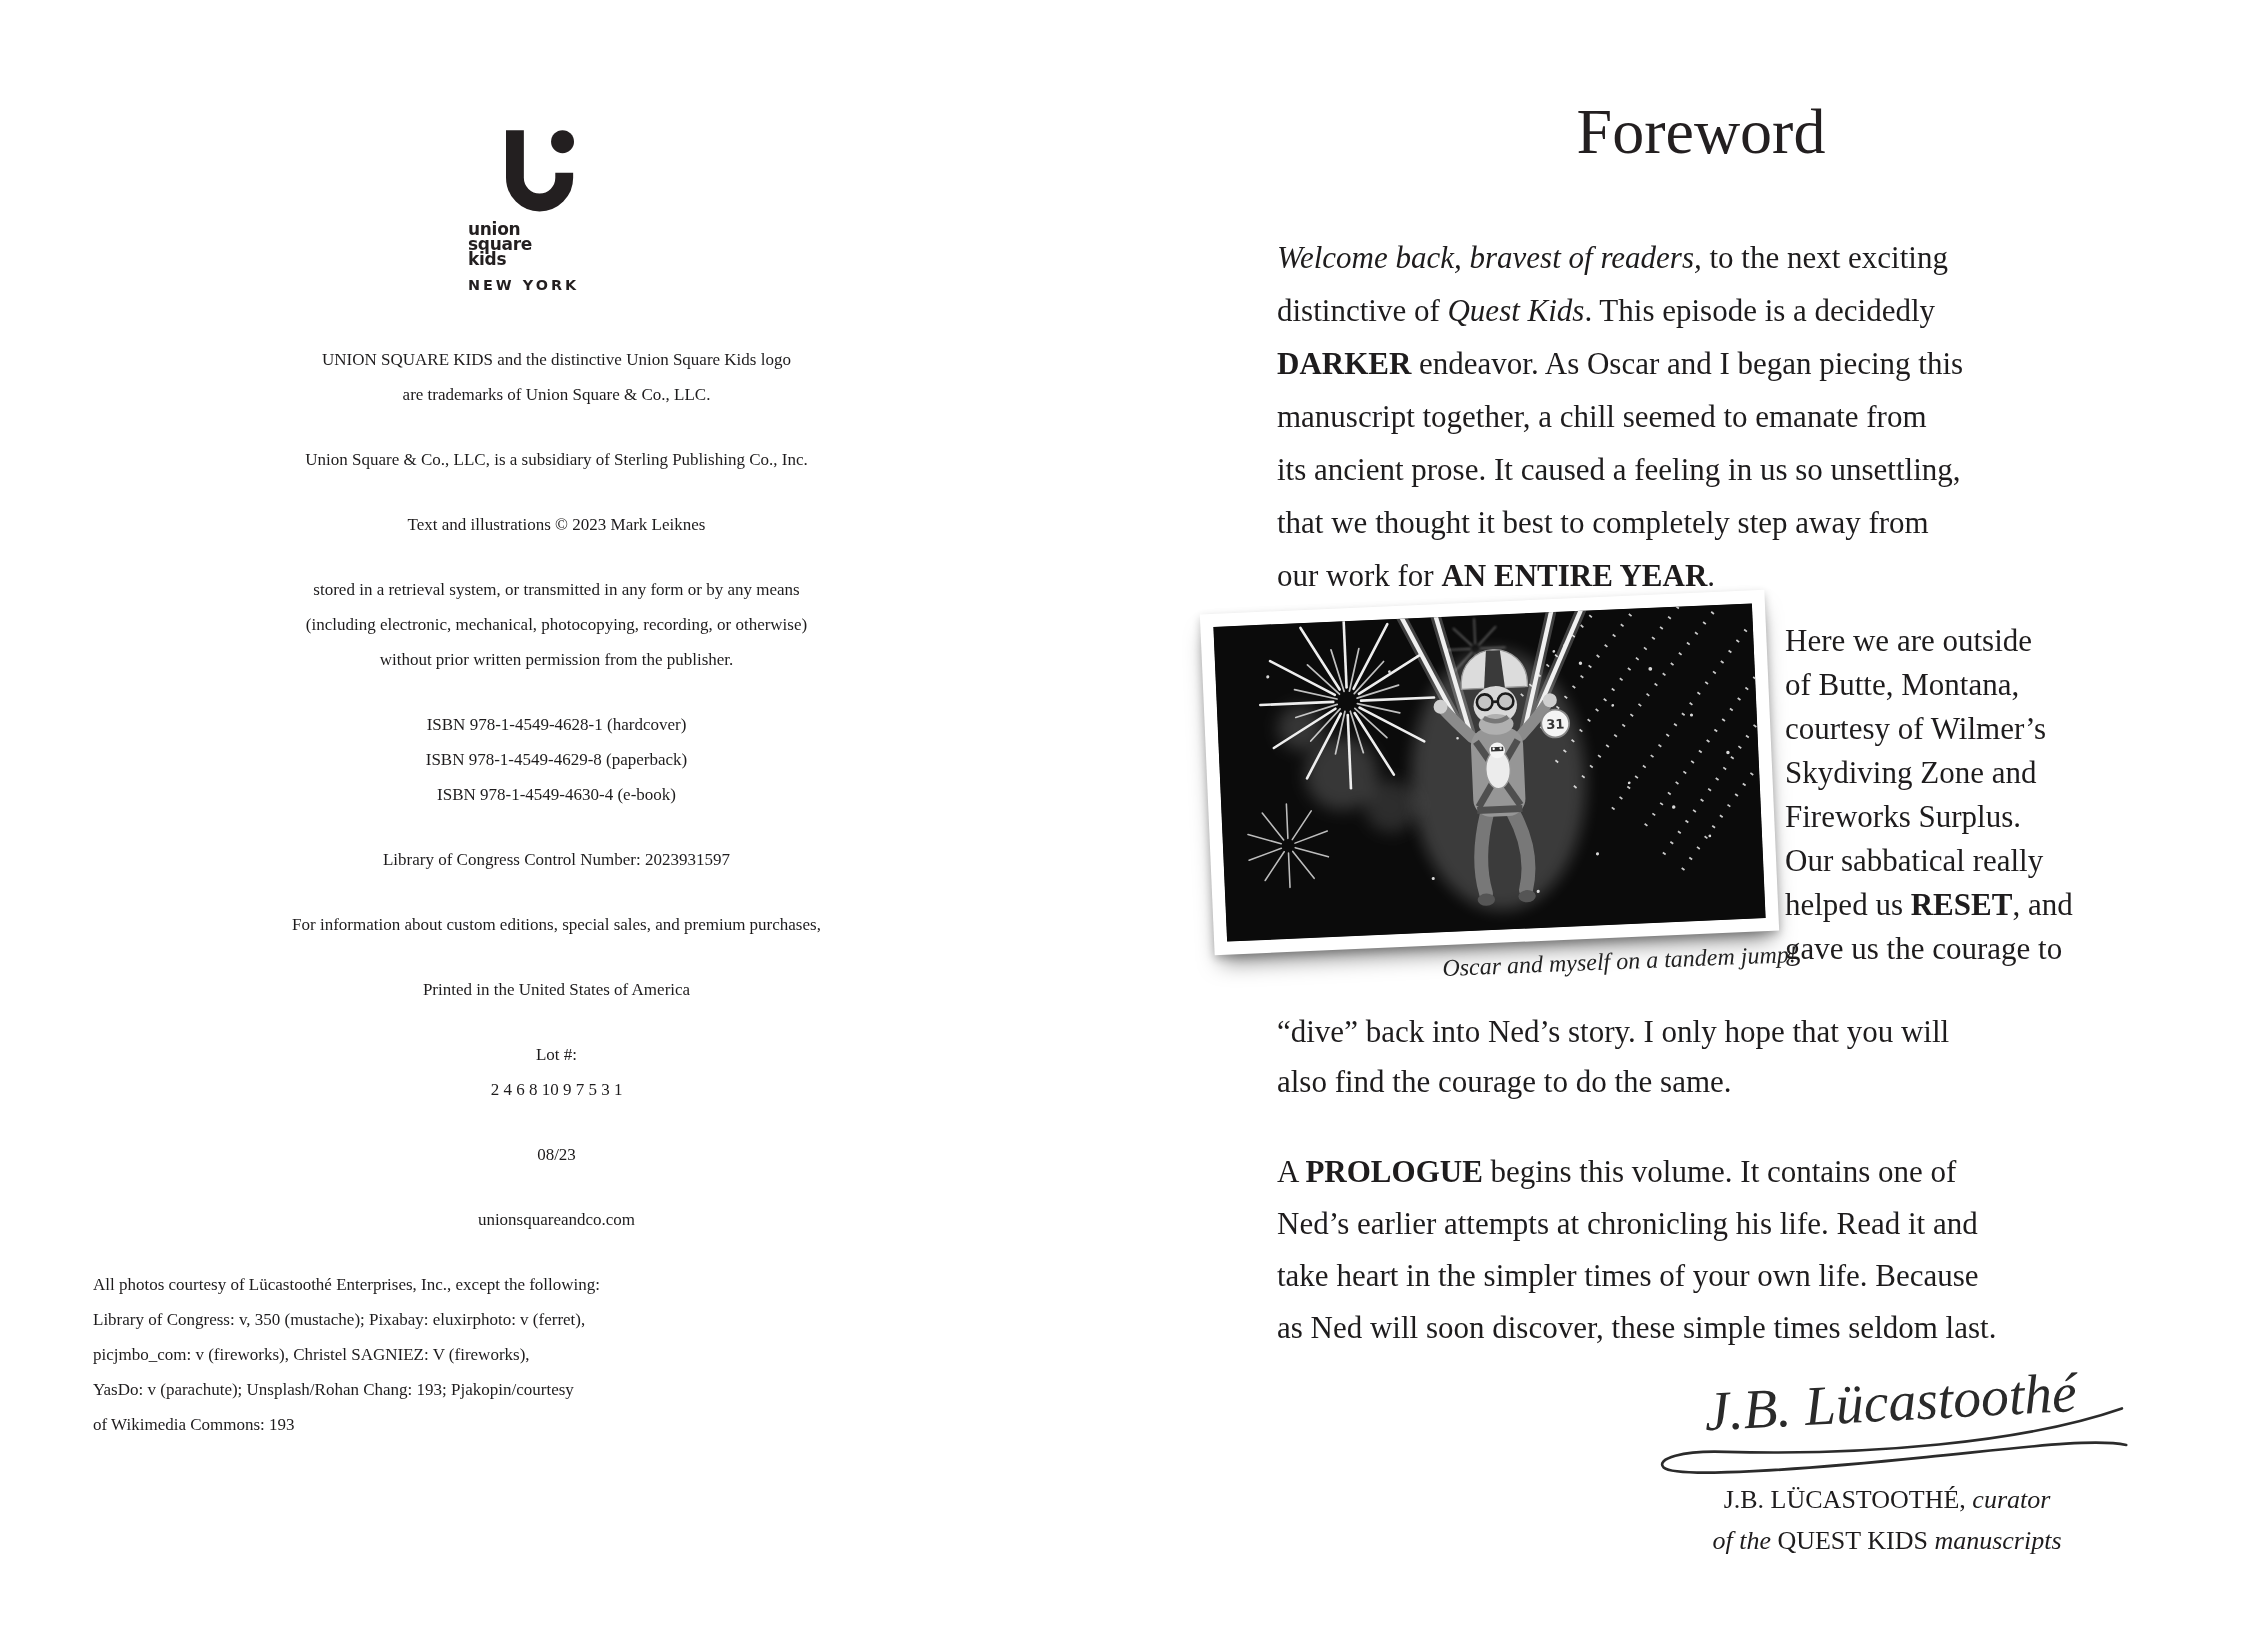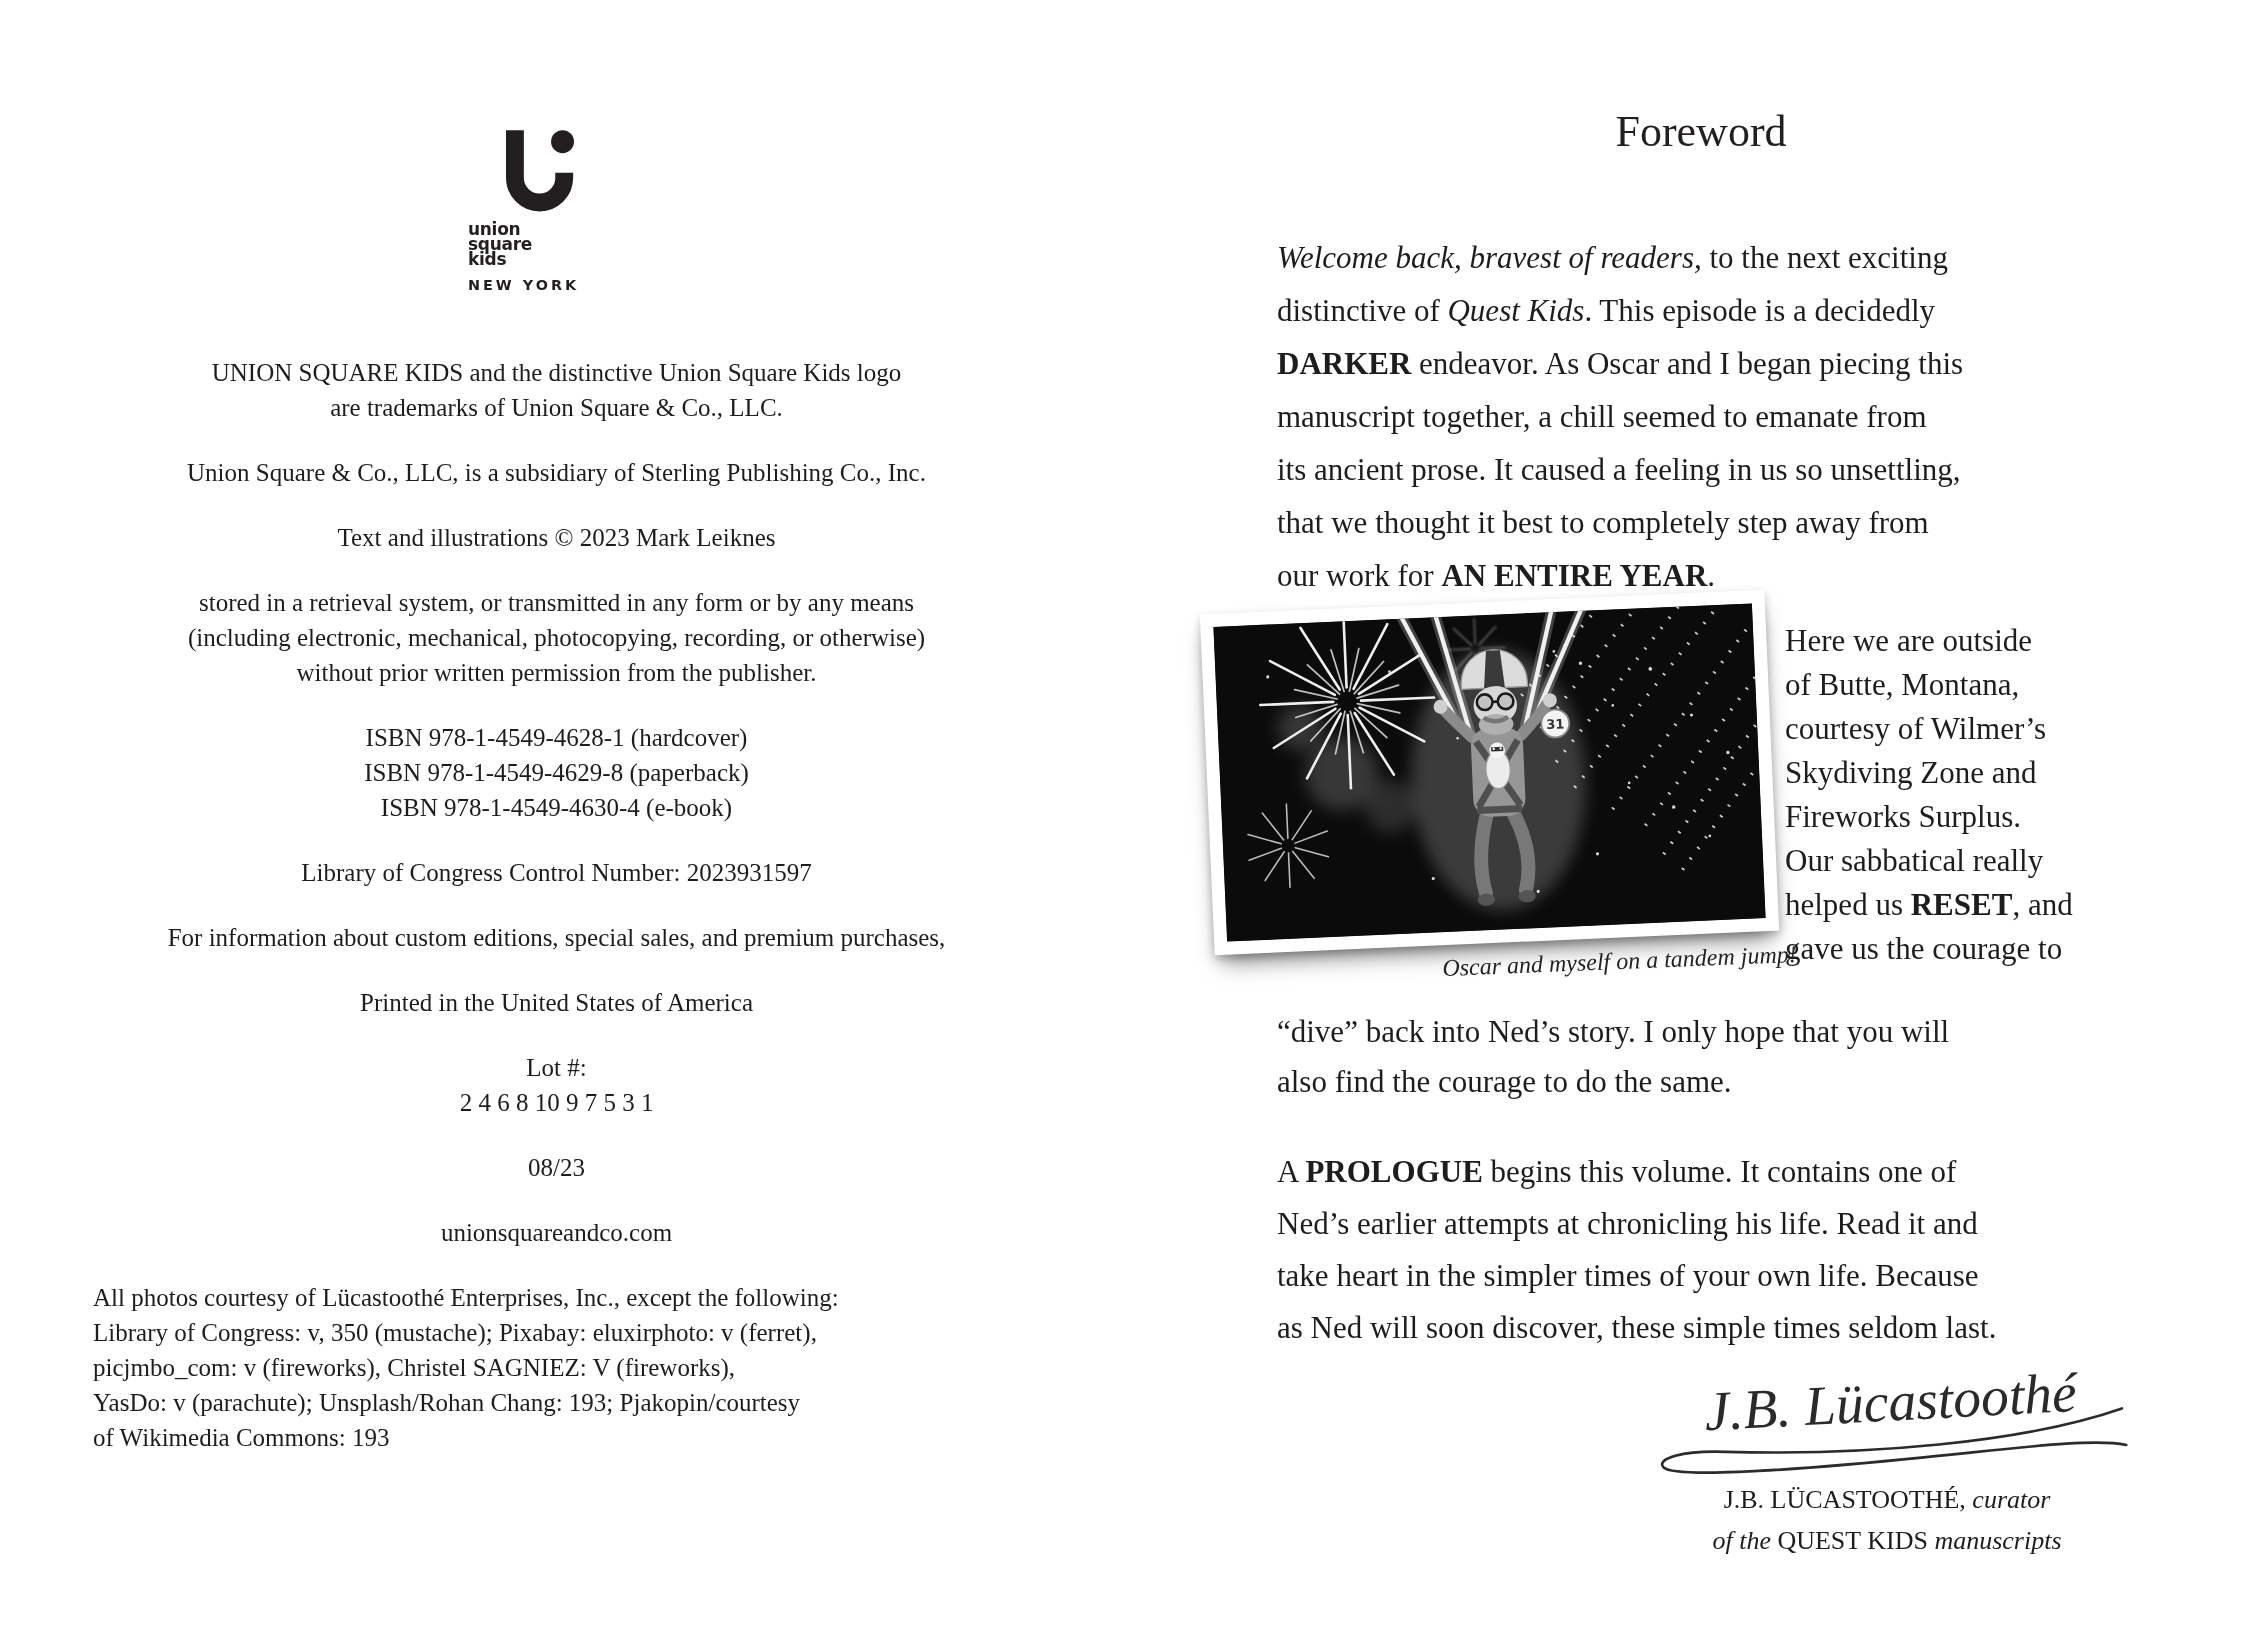--- a/index.html
+++ b/index.html
@@ -10,28 +10,28 @@
   .seg-i{font-style:italic;}
 
   
   .lp-logo{position:absolute;left:468px;top:130px;width:143px;}
   .logo-mark{display:block;margin:0 auto;width:68px;height:82px;}
   .logo-word{margin-top:10.4px;font-family:"DejaVu Sans", sans-serif;font-weight:700;
              font-size:17px;letter-spacing:-0.3px;color:#231f20;}
   .logo-word .tline{line-height:15px;}
   .logo-city{margin-top:10px;font-family:"DejaVu Sans", sans-serif;font-weight:700;
              font-size:14.4px;letter-spacing:3px;color:#231f20;}
-  .lp-col{position:absolute;left:78px;top:355px;width:957px;text-align:center;
-          font-size:25px;line-height:35px;}
+  .lp-col{position:absolute;left:78px;top:342px;width:957px;text-align:center;
+          font-size:17px;line-height:35px;}
   .lp-block{margin-bottom:30px;}
   .lp-credits{text-align:left;padding-left:15px;margin-bottom:0;}
 
   
   .rp-title{position:absolute;left:1277px;top:94px;width:848px;text-align:center;
-            font-size:44px;line-height:75px;font-weight:400;color:#231f20;}
+            font-size:64px;line-height:75px;font-weight:400;color:#231f20;}
   .rp-para{position:absolute;font-size:31px;line-height:53px;}
   .rp-para1{left:1277px;top:231px;width:848px;}
   .side-text{position:absolute;left:1785px;top:619px;font-size:31px;line-height:44px;}
   .rp-cont{left:1277px;top:1007px;line-height:50px;}
   .rp-para2{left:1277px;top:1146px;line-height:52px;}
 
   .polaroid{position:absolute;left:1207px;top:602px;width:565px;height:341px;
             box-sizing:border-box;background:#ffffff;padding:13px;
             transform:rotate(-2.5deg);
             box-shadow:0 14px 22.6px -7px rgba(0,0,0,0.5), 0 3.5px 8.7px rgba(0,0,0,0.22);}

